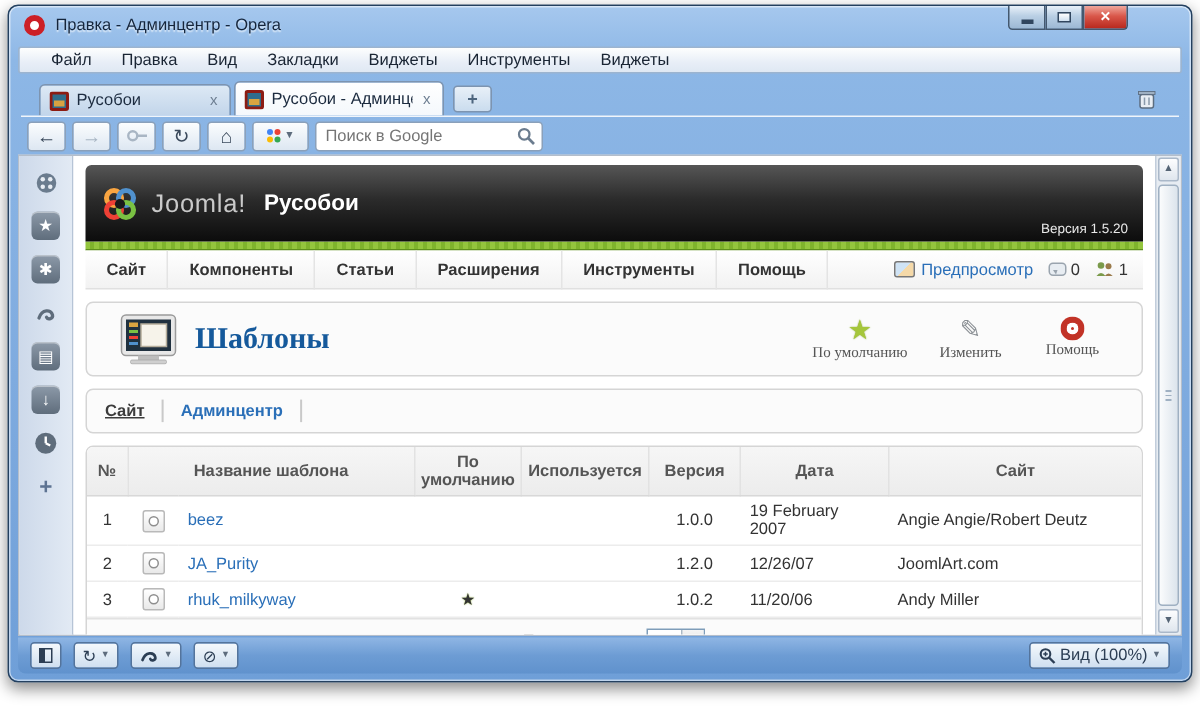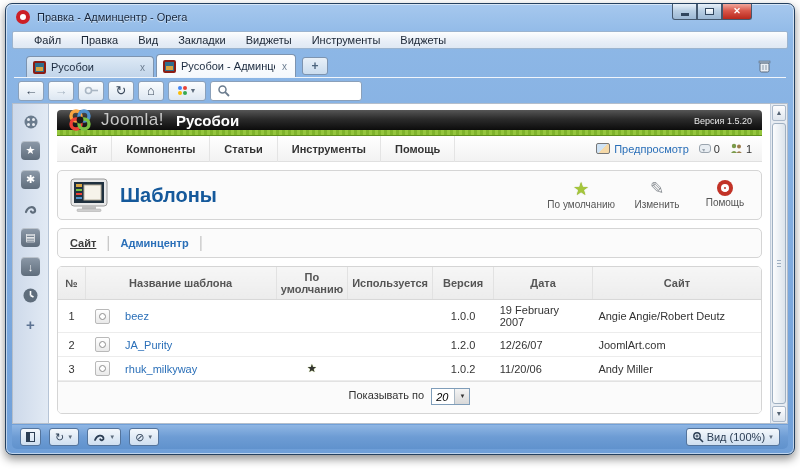--- a/index.html
+++ b/index.html
@@ -62,38 +62,38 @@
   .page { flex:1; background:#fff; overflow:hidden; position:relative; font-family:"Liberation Sans",sans-serif; }
 
   
   .scrollbar { width:17px; background:#e7ecf2; border-left:1px solid #c2cddb; display:flex; flex-direction:column; }
   .sb-btn { height:16px; background:linear-gradient(180deg,#fdfdfe,#dfe6ee); border:1px solid #aab8c9; border-radius:2px; margin:1px; font-size:7px; color:#55импr; color:#556475; text-align:center; line-height:14px; }
   .sb-thumb { flex:1; margin:1px; border:1px solid #9fb0c2; border-radius:3px; background:linear-gradient(90deg,#fbfcfd,#dce4ec); position:relative; }
   .sb-grip { position:absolute; left:4px; right:4px; top:50%; height:8px; margin-top:-4px;
     background:repeating-linear-gradient(180deg,#9fb0c2 0 1px,transparent 1px 3px); }
 
   
-  .j-header { margin:6px 8px 0 8px; height:20px; border-radius:4px 4px 0 0; position:relative;
+  .j-header { margin:6px 8px 0 8px; height:51px; border-radius:4px 4px 0 0; position:relative;
     background:linear-gradient(180deg,#565656,#2b2b2b 45%,#0c0c0c); display:flex; align-items:center; padding:0 10px; gap:8px; }
   .j-brand { color:#c9c9c9; font-size:17px; letter-spacing:.5px; }
   .j-site { color:#fff; font-size:15px; font-weight:bold; margin-left:4px; }
   .j-version { position:absolute; right:10px; bottom:4px; color:#e8e8e8; font-size:9px; }
   .green-stripe { margin:0 8px; height:6px;
     background:repeating-linear-gradient(90deg,#94c53d 0 3px,#7fb32c 3px 6px); border-bottom:1px solid #5f8f1d; }
   .j-menubar { margin:0 8px; height:26px; display:flex; align-items:center; background:linear-gradient(180deg,#ffffff,#f2f2f2); border-bottom:1px solid #e0e0e0; }
   .j-menu-item { font-size:11px; font-weight:bold; color:#333; padding:0 14px; border-right:1px solid #e4e4e4; line-height:26px; }
   .j-right { margin-left:auto; display:flex; align-items:center; gap:10px; padding-right:10px; }
   .j-link { font-size:11px; color:#2a6fb8; text-decoration:none; display:flex; align-items:center; gap:4px; }
   .j-count { font-size:11px; color:#333; display:flex; align-items:center; gap:3px; }
   .mini-screen { width:14px; height:11px; border:1px solid #777; border-radius:2px; background:linear-gradient(135deg,#cfe3f5 50%,#f5d9a8 50%); }
   .bubble { width:12px; height:9px; border:1px solid #9aa4ae; border-radius:3px; background:#e8edf2; position:relative; }
   .bubble:after { content:""; position:absolute; left:2px; bottom:-3px; border:3px solid transparent; border-top-color:#9aa4ae; border-left-width:2px; border-right-width:1px; }
 
   .j-box { margin:8px 8px 0 8px; border:1px solid #d5d5d5; border-radius:5px; background:#fbfbfb; }
-  .title-box { display:flex; align-items:center; padding:6px 10px; height:50px; }
+  .title-box { display:flex; align-items:center; padding:6px 20px; height:50px;font-family:Liberation Serif, serif; }
   .page-title { font-size:20px; font-weight:bold; color:#15599b; margin-left:10px; }
   .toolbar { margin-left:auto; display:flex; gap:16px; }
   .tool-btn { display:flex; flex-direction:column; align-items:center; gap:1px; min-width:52px; }
   .tool-label { font-size:10px; color:#555; }
   .star { color:#a5c63b; font-size:18px; line-height:18px; text-shadow:0 0 1px #7a9a1e; }
   .pencil { font-size:17px; color:#8a8f94; line-height:18px; }
   .lifebuoy { width:16px; height:16px; border-radius:50%; border:4px dotted #c23327; background:#c23327; box-shadow:inset 0 0 0 3px #fff; }
   .tabs-box { padding:5px 12px; display:flex; align-items:center; gap:10px; }
   .vt { font-size:11px; font-weight:bold; }
   .vt.active { color:#3c3c3c; text-decoration:underline; }
@@ -203,20 +203,21 @@
       <div class="engine-btn">
         <span style="display:inline-flex; flex-wrap:wrap; width:9px; gap:1px;">
           <span class="gdot" style="background:#4285f4"></span>
             <span class="gdot" style="background:#ea4335"></span>
           <span class="gdot" style="background:#fbbc05"></span>
             <span class="gdot" style="background:#34a853"></span>
         </span>
         <span class="dd-arrow">▼</span>
       </div>
       <div class="search-field">
+        <input placeholder="Поиск в Google" style="">
         <svg width="13" height="13">
             <circle cx="5.5" cy="5.5" r="3.5" fill="none" stroke="#6b7c8e" stroke-width="1.5"></circle>
             <line x1="8.2" y1="8.2" x2="12" y2="12" stroke="#6b7c8e" stroke-width="1.8"></line>
           </svg>
       </div>
     </div>
 
     <div class="content-row">
       <div class="panel-strip">
         <div class="p-icon flat">
@@ -259,20 +260,21 @@
           <span class="j-brand">Joomla!</span>
           <span class="j-site">Русобои</span>
           <span class="j-version">Версия 1.5.20</span>
         </div>
         <div class="green-stripe"></div>
 
         <div class="j-menubar">
           <span class="j-menu-item">Сайт</span>
           <span class="j-menu-item">Компоненты</span>
           <span class="j-menu-item">Статьи</span>
+          <span class="j-menu-item">Расширения</span>
           <span class="j-menu-item">Инструменты</span>
           <span class="j-menu-item">Помощь</span>
           <span class="j-right">
             <a class="j-link">
                 <span class="mini-screen"></span>
                 <span>Предпросмотр</span>
               </a>
             <span class="j-count">
                 <span class="bubble"></span>
                 <span>0</span>

